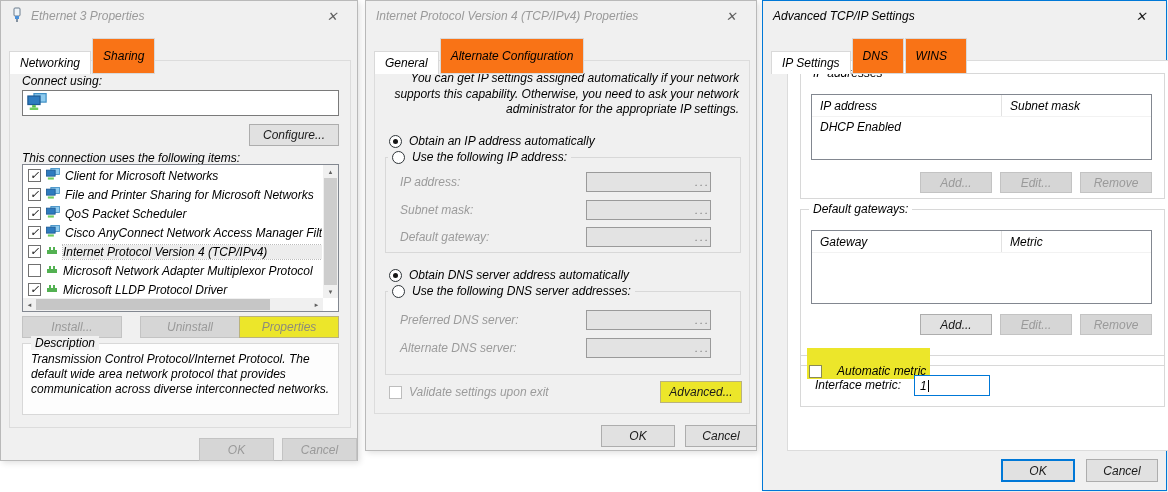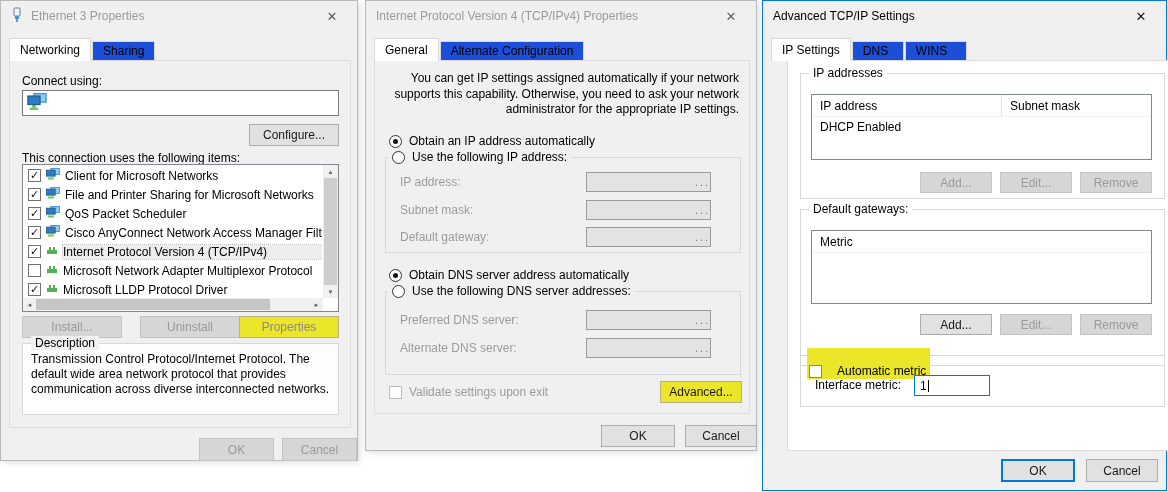--- a/index.html
+++ b/index.html
@@ -1,29 +1,29 @@
 <!DOCTYPE html>
 <html><head>
 <meta charset="utf-8">
 <style>
   * { margin:0; padding:0; box-sizing:border-box; }
   html,body { width:1168px; height:492px; background:#fff; overflow:hidden;
     font-family:"Liberation Sans", sans-serif; font-size:12px; color:#000; }
   .dialog { position:absolute; background:#f0f0f0; border:1px solid #b9b9b9;
-    box-shadow:2px 2px 6px rgba(0,0,0,.12); }
+    box-shadow:2px 2px 6px rgba(0,0,0,.12);font-style:italic; }
   .titlebar { position:absolute; left:0; top:0; right:0; height:30px;
     display:flex; align-items:center; padding:0 10px; background:#f0f0f0; }
   .title { font-size:12px; margin-left:8px; }
   .title.inactive { color:#9a9a9a; }
   .closebox { margin-left:auto; width:30px; height:22px; display:flex;
     align-items:center; justify-content:center; font-size:13px; color:#606060; }
   .closebox.active { color:#1a1a1a; }
   .tabs { position:absolute; display:flex; align-items:flex-end; z-index:3; }
-  .tab { height:20px; display:flex; align-items:center; padding:0 10px;
-    border:1px solid #d9d9d9; background:#1d4ed8; margin-right:1px; font-size:12px; }
+  .tab { height:36px; display:flex; align-items:center; padding:0 10px;
+    border:1px solid #d9d9d9; background:#f97316; margin-right:1px; font-size:12px; }
   .tab.sel { height:23px; background:#fff; border-bottom:none; z-index:4; }
   .panel { position:absolute; border:1px solid #dcdcdc; background:#f0f0f0; z-index:1; }
   .panel.white { background:#fff;margin-left:16px; }
   .gb { position:absolute; border:1px solid #d8d8d8; }
   .gbcap { position:absolute; top:-8px; left:8px; background:#f0f0f0;
     padding:0 4px; display:flex; align-items:center; gap:6px; white-space:nowrap; }
   .gbcap.onwhite { background:#fff; }
   .btn { position:absolute; display:flex; align-items:center; justify-content:center;
     background:#e1e1e1; border:1px solid #adadad; font-size:12px; color:#1a1a1a; }
   .btn.dis { background:#d6d6d6; border-color:#c3c3c3; color:#9a9a9a; }
@@ -293,20 +293,21 @@
         <div class="btn dis b">Add...</div>
         <div class="btn dis b">Edit...</div>
         <div class="btn dis b">Remove</div>
       </div>
     </div>
 
     <div class="gb" style="left:12px;top:148px;width:365px;height:157px;">
       <div class="gbcap onwhite">Default gateways:</div>
       <div class="lview" style="left:10px;top:20px;width:341px;height:74px;">
         <div class="lvhead">
+          <span class="lvcol1">Gateway</span>
           <span class="lvcol2">Metric</span>
         </div>
       </div>
       <div class="btnrow3" style="right:12px;top:104px;">
         <div class="btn b">Add...</div>
         <div class="btn dis b">Edit...</div>
         <div class="btn dis b">Remove</div>
       </div>
     </div>
 

